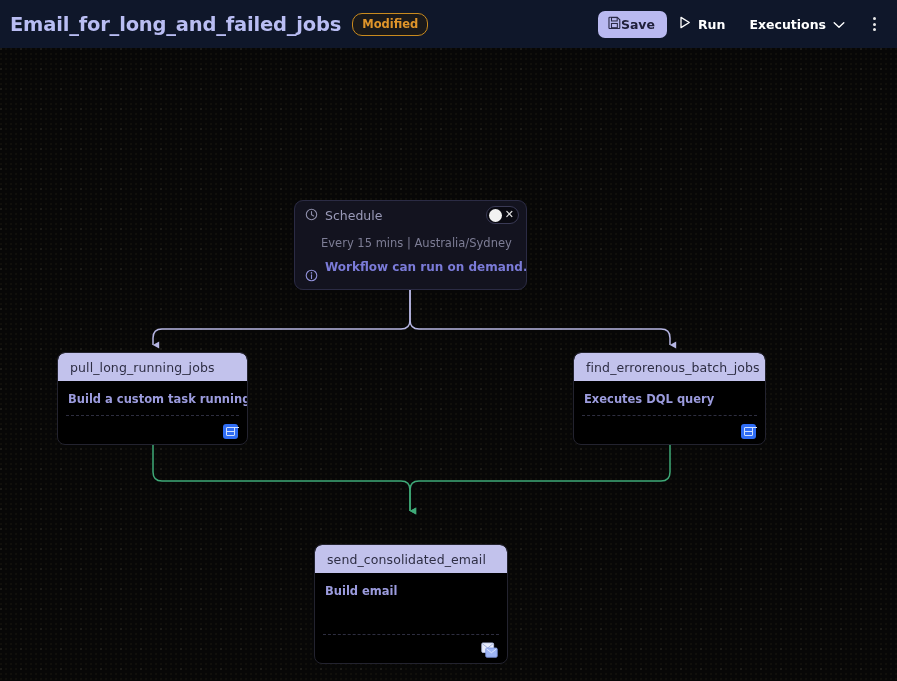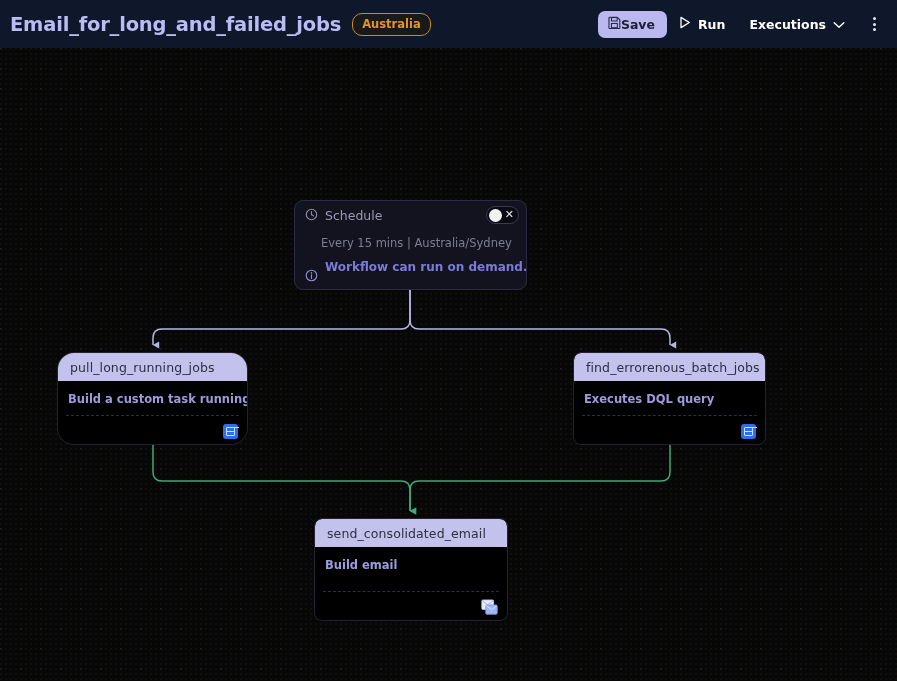--- a/index.html
+++ b/index.html
@@ -245,23 +245,23 @@
     left: 8px; right: 8px;
     bottom: 28px;
     border-top: 1px dashed #2e2e40;
   }
   .task-icon-slot {
     position: absolute;
     right: 9px;
     bottom: 5px;
   }
 
-  #node-pull   { left: 57px;  top: 304px;  width: 191px; height: 93px; border-radius: 17px; }
+  #node-pull   { left: 57px;  top: 304px;  width: 191px; height: 93px; }
   #node-find   { left: 573px; top: 304px;  width: 193px; height: 93px; }
-  #node-send   { left: 314px; top: 470px;  width: 194px; height: 103px; }
+  #node-send   { left: 314px; top: 496px;  width: 194px; height: 120px; }
 
   
   .grid-icon {
     width: 15px; height: 15px;
     border-radius: 3px;
     background: #2f6df5;
     display: block;
     position: relative;
   }
   .grid-icon::before {
@@ -287,21 +287,21 @@
     display: block;
   }
 </style>
 </head>
 <body>
 
 <div id="topbar">
 
   <div id="title-group">
     <div id="wf-title">Email_for_long_and_failed_jobs</div>
-    <div id="modified-badge">Australia</div>
+    <div id="modified-badge">Modified</div>
   </div>
 
   <div id="toolbar">
 
     <button id="save-button">
       <span>
         <svg width="13" height="13" viewBox="0 0 16 16" aria-hidden="true">
           <path d="M2.2 1.5h9.1l3.2 3.2v9.8a1 1 0 0 1-1 1H2.2a1 1 0 0 1-1-1V2.5a1 1 0 0 1 1-1z" fill="none" stroke="#2a2a46" stroke-width="1.4"></path>
           <rect x="4.3" y="1.9" width="7" height="4.2" fill="none" stroke="#2a2a46" stroke-width="1.3"></rect>
           <rect x="4.3" y="9.2" width="7.2" height="5.2" fill="none" stroke="#2a2a46" stroke-width="1.3"></rect>

